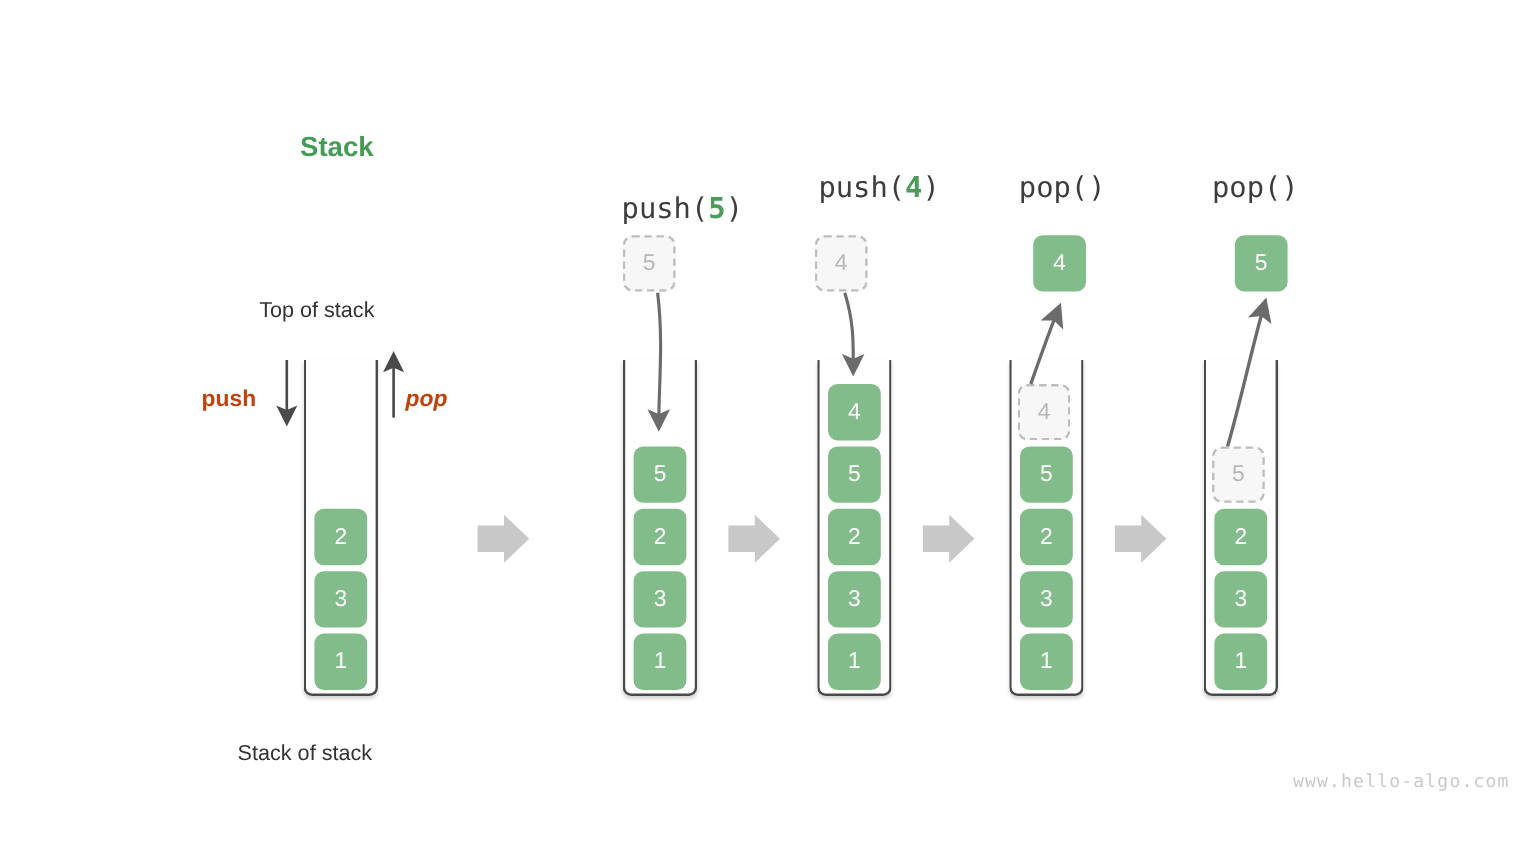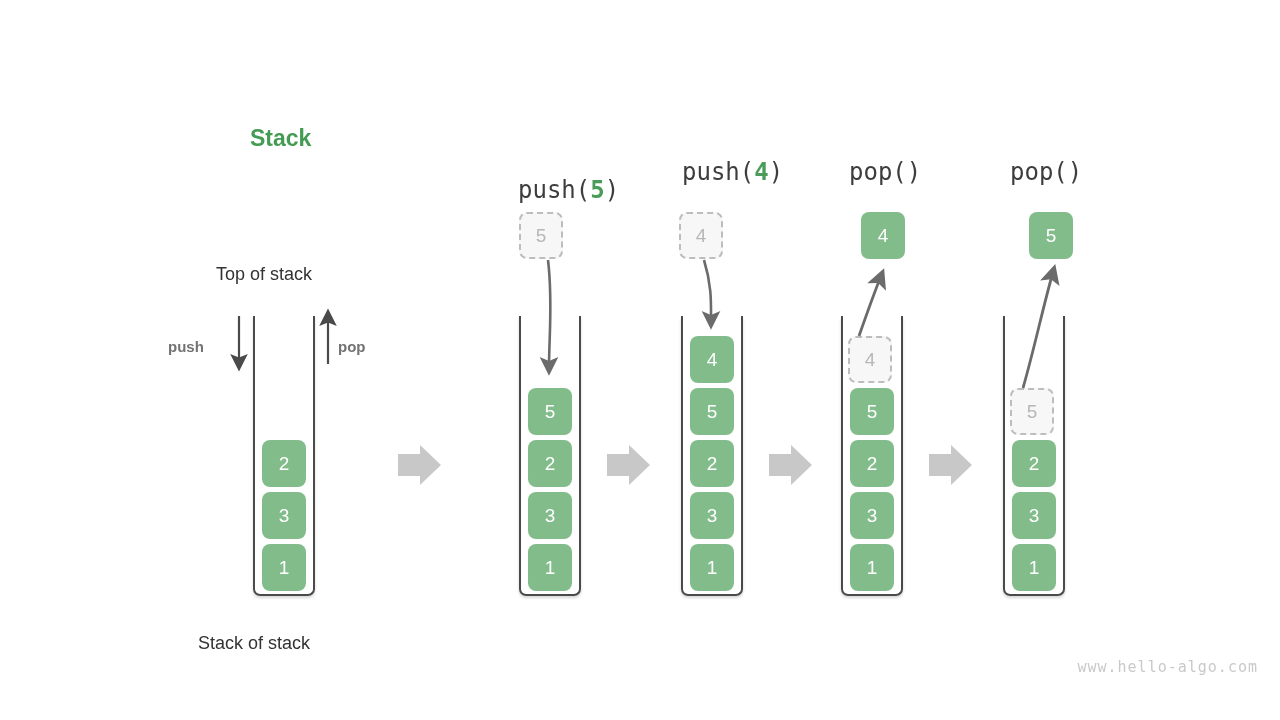--- a/index.html
+++ b/index.html
@@ -3,21 +3,21 @@
 <meta charset="utf-8">
 <style>
   html,body{margin:0;padding:0;}
   body{
     width:1280px;height:720px;
     background:#ffffff;
     font-family:"Liberation Sans", sans-serif;
     overflow:hidden;
     position:relative;
   }
-  #stage{position:absolute;left:0;top:16px;width:1280px;height:676px;}
+  #stage{position:absolute;left:0;top:0;width:1280px;height:676px;}
 
   
   .title{
     position:absolute;
     font-weight:bold;
     font-size:23px;
     color:#449B53;
     white-space:nowrap;
   }
   .op-label{
@@ -32,22 +32,22 @@
   .note{
     position:absolute;
     font-weight:normal;
     font-size:18px;
     color:#333333;
     white-space:nowrap;
   }
   .side-note{
     position:absolute;
     font-weight:bold;
-    font-size:15px;
-    color:#737373;
+    font-size:19px;
+    color:#c2410c;
     white-space:nowrap;
   }
   .watermark{
     position:absolute;
     right:22px;bottom:16px;
     font-family:"DejaVu Sans Mono","Liberation Mono",monospace;
     font-size:15px;
     color:#c9c9c9;
     letter-spacing:1px;
     white-space:nowrap;
@@ -108,21 +108,21 @@
   <div class="op-label" style="left:849px;top:142px;">
     <span>pop()</span>
   </div>
   <div class="op-label" style="left:1010px;top:142px;">
     <span>pop()</span>
   </div>
 
   <div class="note" style="left:216px;top:248px;">Top of stack</div>
   <div class="note" style="left:198px;top:617px;">Stack of stack</div>
   <div class="side-note" style="left:168px;top:322px;">push</div>
-  <div class="side-note" style="left:338px;top:322px;">pop</div>
+  <div class="side-note" style="left:338px;top:322px;font-style:italic;">pop</div>
 
   <div class="stack-col">
     <div class="container-walls" style="left:253px;top:300px;width:62px;height:280px;"></div>
     <div class="cell" style="left:262px;top:424px;">2</div>
     <div class="cell" style="left:262px;top:476px;">3</div>
     <div class="cell" style="left:262px;top:528px;">1</div>
   </div>
 
   <div class="stack-col">
     <div class="cell ghost float" style="left:519px;top:196px;">5</div>

